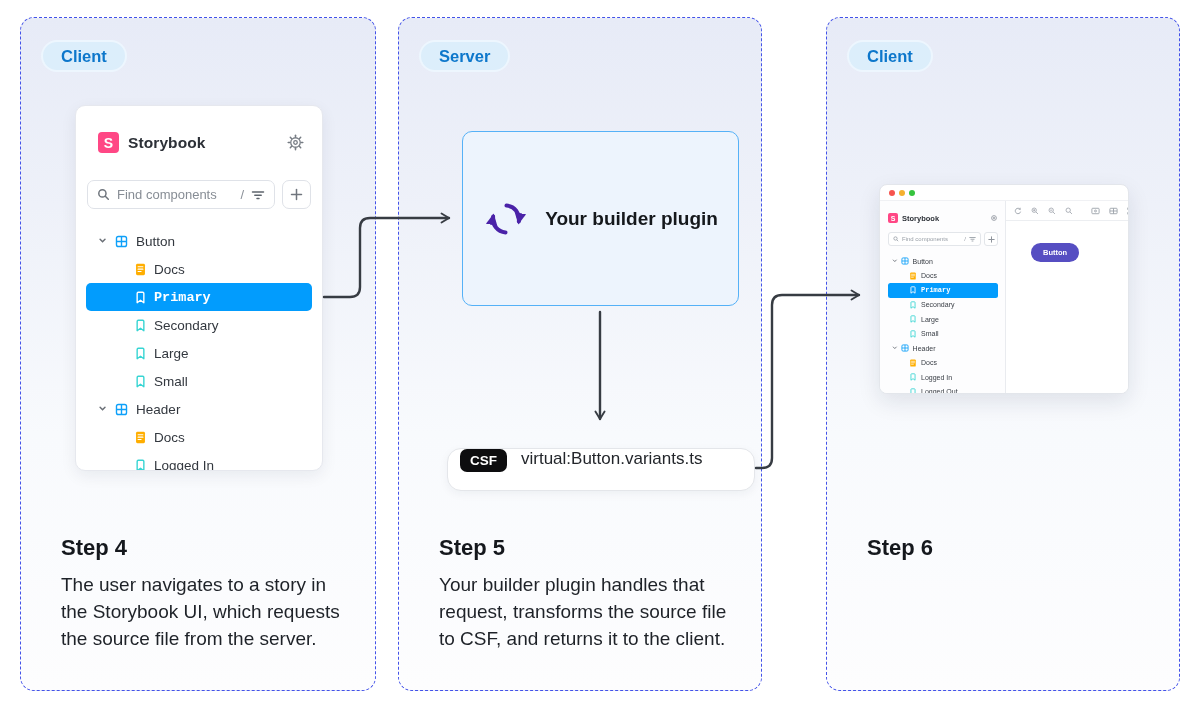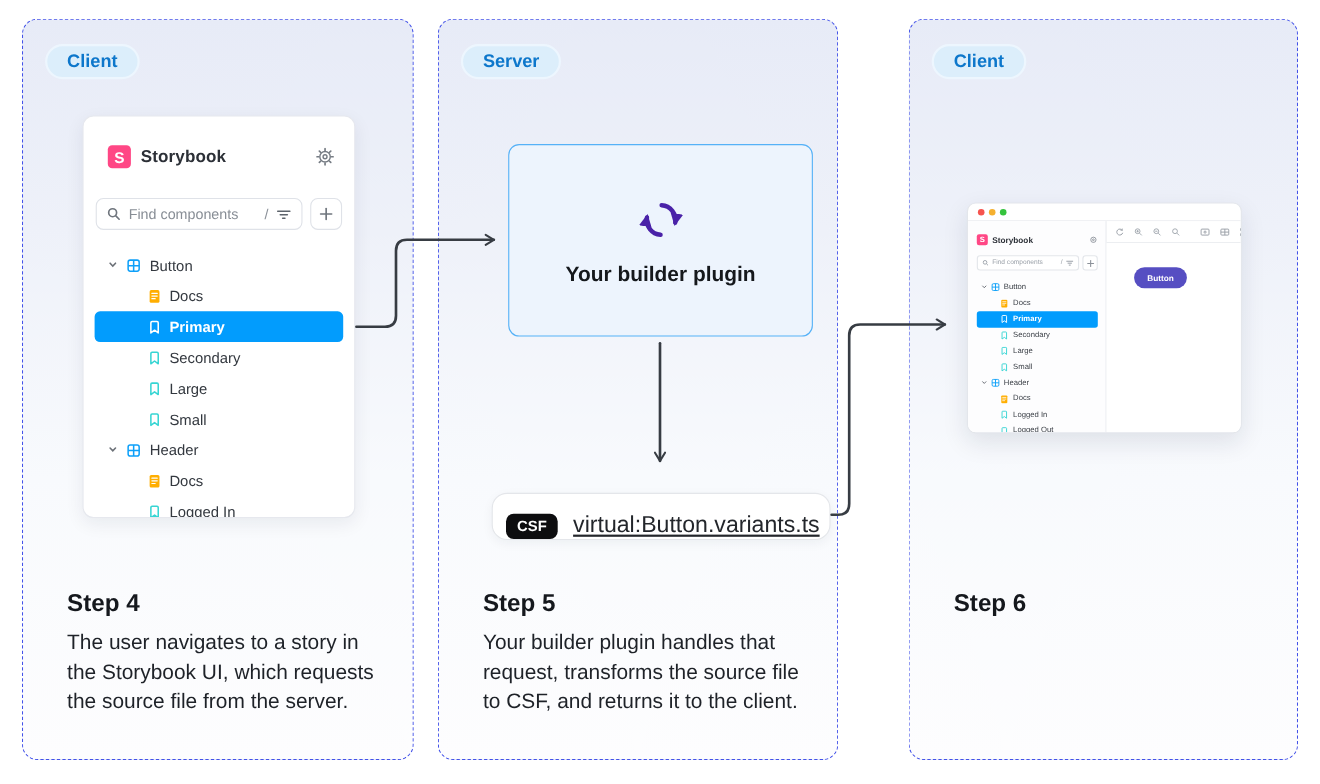--- a/index.html
+++ b/index.html
@@ -36,34 +36,34 @@
   .search-box .ph { flex:1; }
   .slash { color:#8a9098; font-size:13px; }
   .add-btn { width:29px; height:29px; border:1px solid #dfe2e8; border-radius:7px; background:#fff;
              display:grid; place-items:center; color:#6f757d; }
   .sb-tree { margin-top:18px; padding:0 10px; font-size:13.5px; color:#33383f; }
   .tree-row { height:28px; display:flex; align-items:center; border-radius:5px; }
   .tree-row .lbl { margin-left:7px; }
   .tree-row.depth-0 { padding-left:12px; gap:8px; }
   .tree-row.depth-0 .lbl { margin-left:0; }
   .tree-row.depth-1 { padding-left:48px; }
-  .tree-row.selected { background:#029cfd; color:#fff; font-weight:700; }
+  .tree-row.selected { background:#029cfd; color:#fff; font-weight:700;font-family:Liberation Mono, monospace; }
 
   
   .builder-box { position:absolute; left:63px; top:113px; width:277px; height:175px; background:#edf4fd;
-                 border:1.5px solid #55b1f7; border-radius:10px; display:flex; flex-direction:column;
+                 border:1.5px solid #55b1f7; border-radius:10px; display:flex; 
                  align-items:center; justify-content:center; gap:16px; }
   .builder-box .label { font-size:19px; font-weight:800; color:#15181c; }
 
   .csf-pill { position:absolute; left:48px; top:430px; width:308px; height:43px; background:#fff;
               border:1px solid #e4e6ea; border-radius:14px; box-shadow:0 3px 10px rgba(20,30,60,.05);
-              display:flex; align-items:flex-end; padding:0 12px; }
+              display:flex; align-items:flex-start; padding:0 12px; }
   .csf-badge { background:#0d0d0f; color:#fff; font-weight:700; font-size:13.5px; padding:4px 10px;
                border-radius:7px; }
-  .csf-file { margin-left:14px; font-size:21px; color:#23262b;text-decoration:underline; }
+  .csf-file { margin-left:14px; font-size:17px; color:#23262b; }
 
   
   .mini-window { position:absolute; left:52px; top:166px; width:250px; height:210px; background:#fff;
                  border:1px solid #e3e6eb; border-radius:8px; box-shadow:0 8px 22px rgba(20,30,60,.10);
                  overflow:hidden; display:flex; flex-direction:column; }
   .mini-titlebar { height:16px; display:flex; align-items:center; gap:4px; padding-left:9px;
                    border-bottom:1px solid #f0f1f4; flex:none; }
   .dot { width:6px; height:6px; border-radius:50%; }
   .dot-red { background:#f6544e; } .dot-yellow { background:#f5b02f; } .dot-green { background:#35c33d; }
   .mini-body { flex:1; display:flex; min-height:0; }

